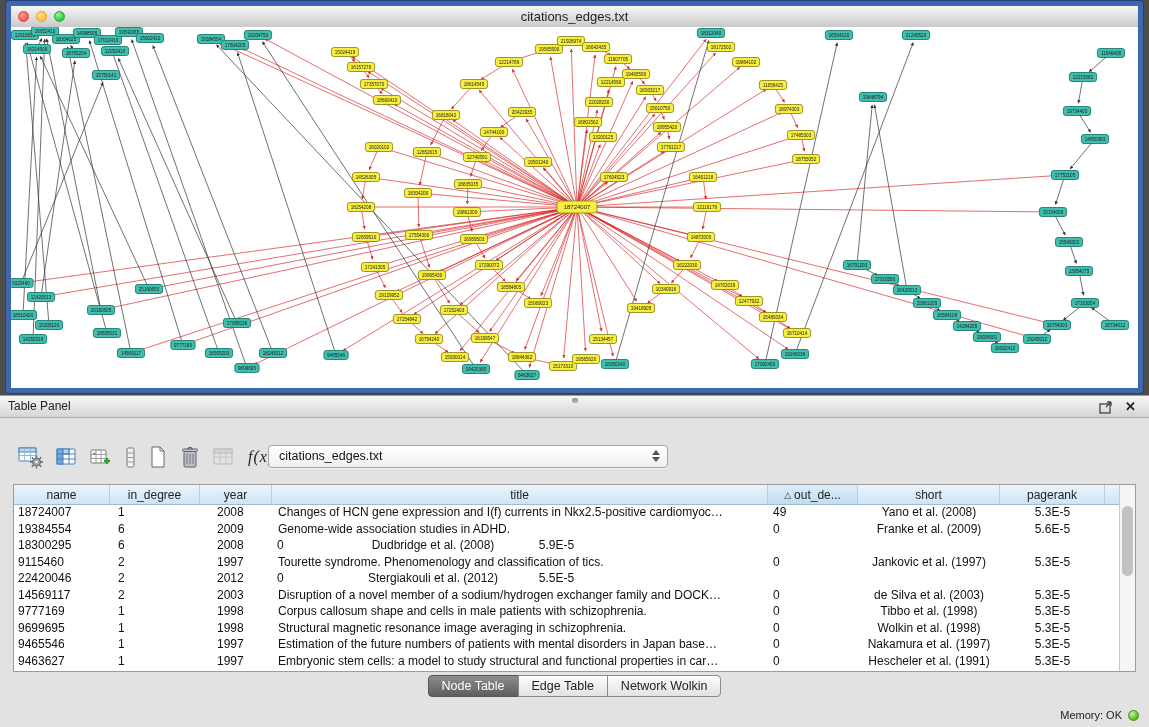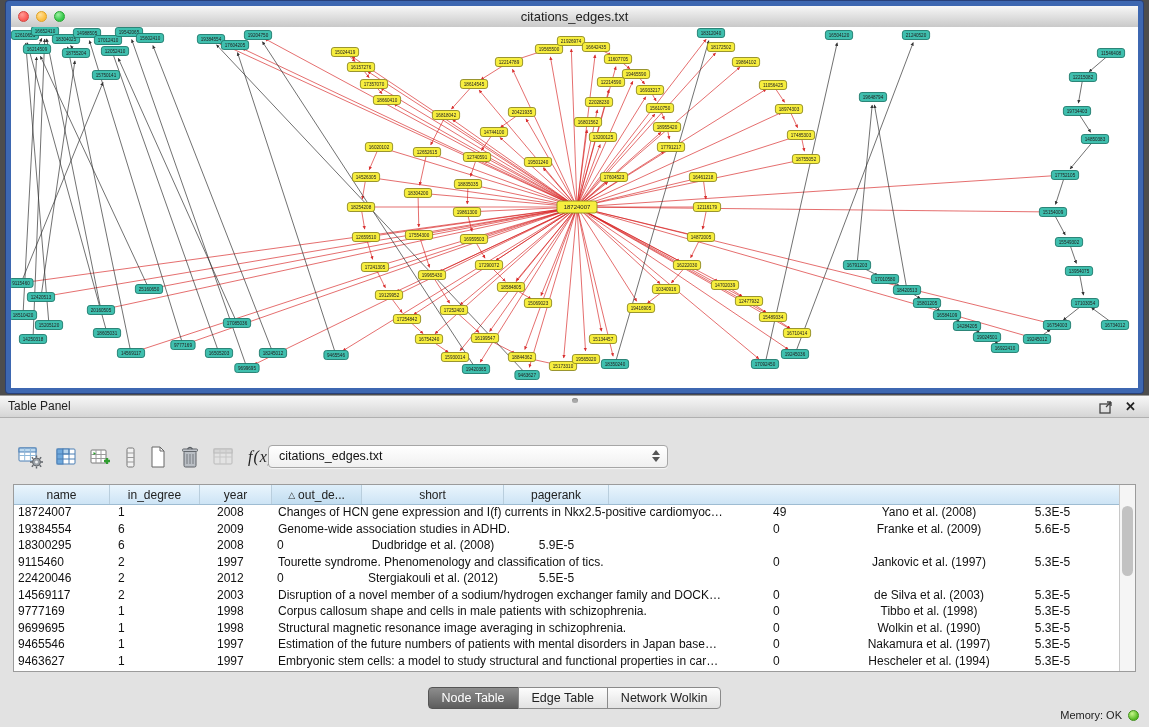--- a/index.html
+++ b/index.html
@@ -70,21 +70,21 @@
   .td{display:flex;align-items:center;height:100%;box-sizing:border-box;overflow:hidden;white-space:nowrap;flex-shrink:0;}
   .a-l4{justify-content:flex-start;padding-left:4px;}
   .a-l7{justify-content:flex-start;padding-left:8px;}
   .a-l16{justify-content:flex-start;padding-left:17px;}
   .a-l6{justify-content:flex-start;padding-left:6px;}
   .a-l5{justify-content:flex-start;padding-left:5px;}
   .a-c{justify-content:center;}
   .vscroll{position:absolute;right:0;top:0;bottom:0;width:15px;background:#f5f5f5;border-left:1px solid #c8c8c8;}
   .vthumb{position:absolute;left:2px;right:2px;top:21px;height:70px;border-radius:6px;background:#c2c2c2;}
 
-  .tabs{position:absolute;left:0;top:279px;width:100%;display:flex;justify-content:center;margin-top:12px;}
+  .tabs{position:absolute;left:0;top:279px;width:100%;display:flex;justify-content:center;}
   .tab{
     height:20px;line-height:20px;padding:0 13px;font-size:12.5px;color:#222;
     background:linear-gradient(#fdfdfd,#e2e2e2);border:1px solid #8a8a8a;margin-left:-1px;
   }
   .tab:first-child{border-radius:4px 0 0 4px;margin-left:0;}
   .tab:last-child{border-radius:0 4px 4px 0;}
   .tab.active{background:linear-gradient(#8d8d8d,#5d5d5d);color:#fff;border-color:#555;}
 
   .statusbar{position:absolute;right:10px;bottom:6px;display:flex;align-items:center;gap:6px;font-size:11px;color:#222;}
   .memory-dot{width:11px;height:11px;border-radius:50%;box-sizing:border-box;
@@ -878,20 +878,23 @@
     <div class="thead">
       <div class="th" style="width:96px">
           <span>name</span>
         </div>
       <div class="th" style="width:90px">
           <span>in_degree</span>
         </div>
       <div class="th" style="width:72px">
           <span>year</span>
         </div>
+      <div class="th" style="width:496px">
+          <span>title</span>
+        </div>
       <div class="th sorted" style="width:90px">
         <span class="sort-tri">△</span>
         <span>out_de...</span>
       </div>
       <div class="th" style="width:142px">
           <span>short</span>
         </div>
       <div class="th" style="width:105px">
           <span>pagerank</span>
         </div>
@@ -958,39 +961,39 @@
           <div class="td a-l5" style="width: 90px;">0</div>
           <div class="td a-c" style="width: 142px;">Tibbo et al. (1998)</div>
           <div class="td a-c" style="width: 105px;">5.3E-5</div>
         </div>
         <div class="tr">
           <div class="td a-l4" style="width: 96px;">9699695</div>
           <div class="td a-l7" style="width: 90px;">1</div>
           <div class="td a-l16" style="width: 72px;">1998</div>
           <div class="td a-l6" style="width: 496px;">Structural magnetic resonance image averaging in schizophrenia.</div>
           <div class="td a-l5" style="width: 90px;">0</div>
-          <div class="td a-c" style="width: 142px;">Wolkin et al. (1990)</div>
+          <div class="td a-c" style="width: 142px;">Wolkin et al. (1998)</div>
           <div class="td a-c" style="width: 105px;">5.3E-5</div>
         </div>
         <div class="tr">
           <div class="td a-l4" style="width: 96px;">9465546</div>
           <div class="td a-l7" style="width: 90px;">1</div>
           <div class="td a-l16" style="width: 72px;">1997</div>
           <div class="td a-l6" style="width: 496px;">Estimation of the future numbers of patients with mental disorders in Japan base…</div>
           <div class="td a-l5" style="width: 90px;">0</div>
           <div class="td a-c" style="width: 142px;">Nakamura et al. (1997)</div>
           <div class="td a-c" style="width: 105px;">5.3E-5</div>
         </div>
         <div class="tr">
           <div class="td a-l4" style="width: 96px;">9463627</div>
           <div class="td a-l7" style="width: 90px;">1</div>
           <div class="td a-l16" style="width: 72px;">1997</div>
           <div class="td a-l6" style="width: 496px;">Embryonic stem cells: a model to study structural and functional properties in car…</div>
           <div class="td a-l5" style="width: 90px;">0</div>
-          <div class="td a-c" style="width: 142px;">Hescheler et al. (1994)</div>
+          <div class="td a-c" style="width: 142px;">Hescheler et al. (1991)</div>
           <div class="td a-c" style="width: 105px;">5.3E-5</div>
         </div>
       </div>
     <div class="vscroll">
       <div class="vthumb"></div>
     </div>
   </div>
 
   <div class="tabs">
     <span class="tab active">Node Table</span>

